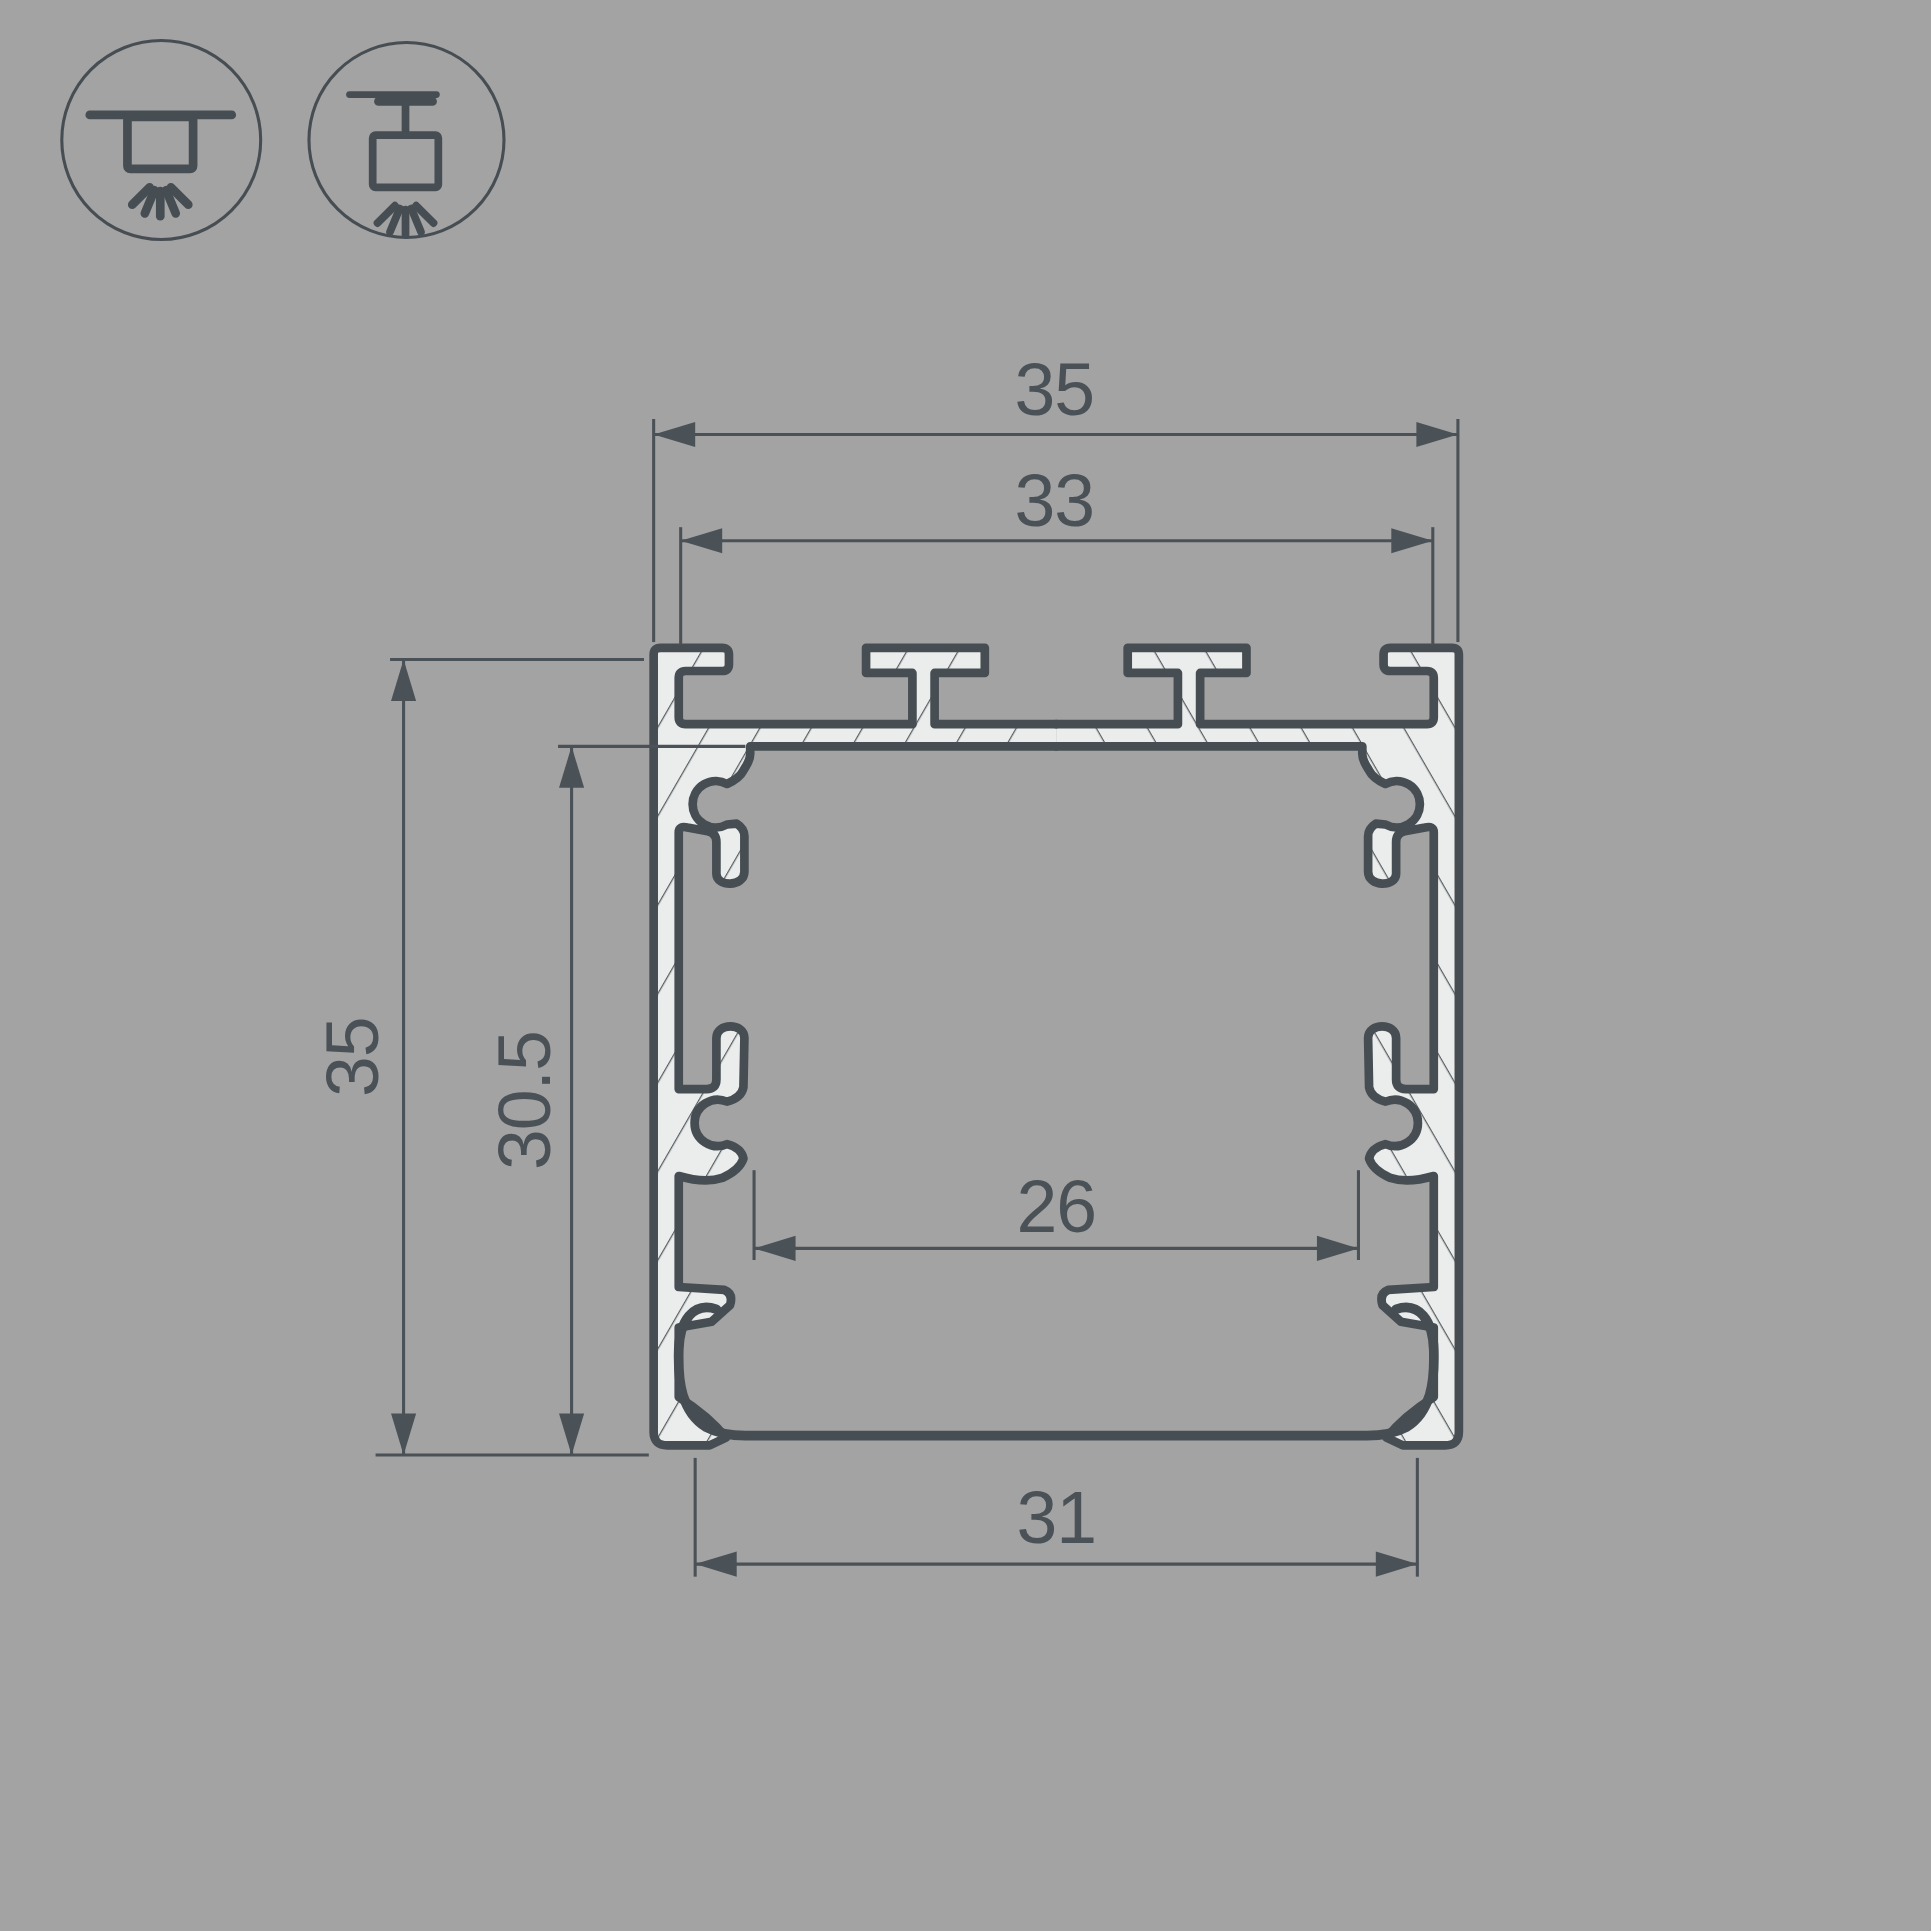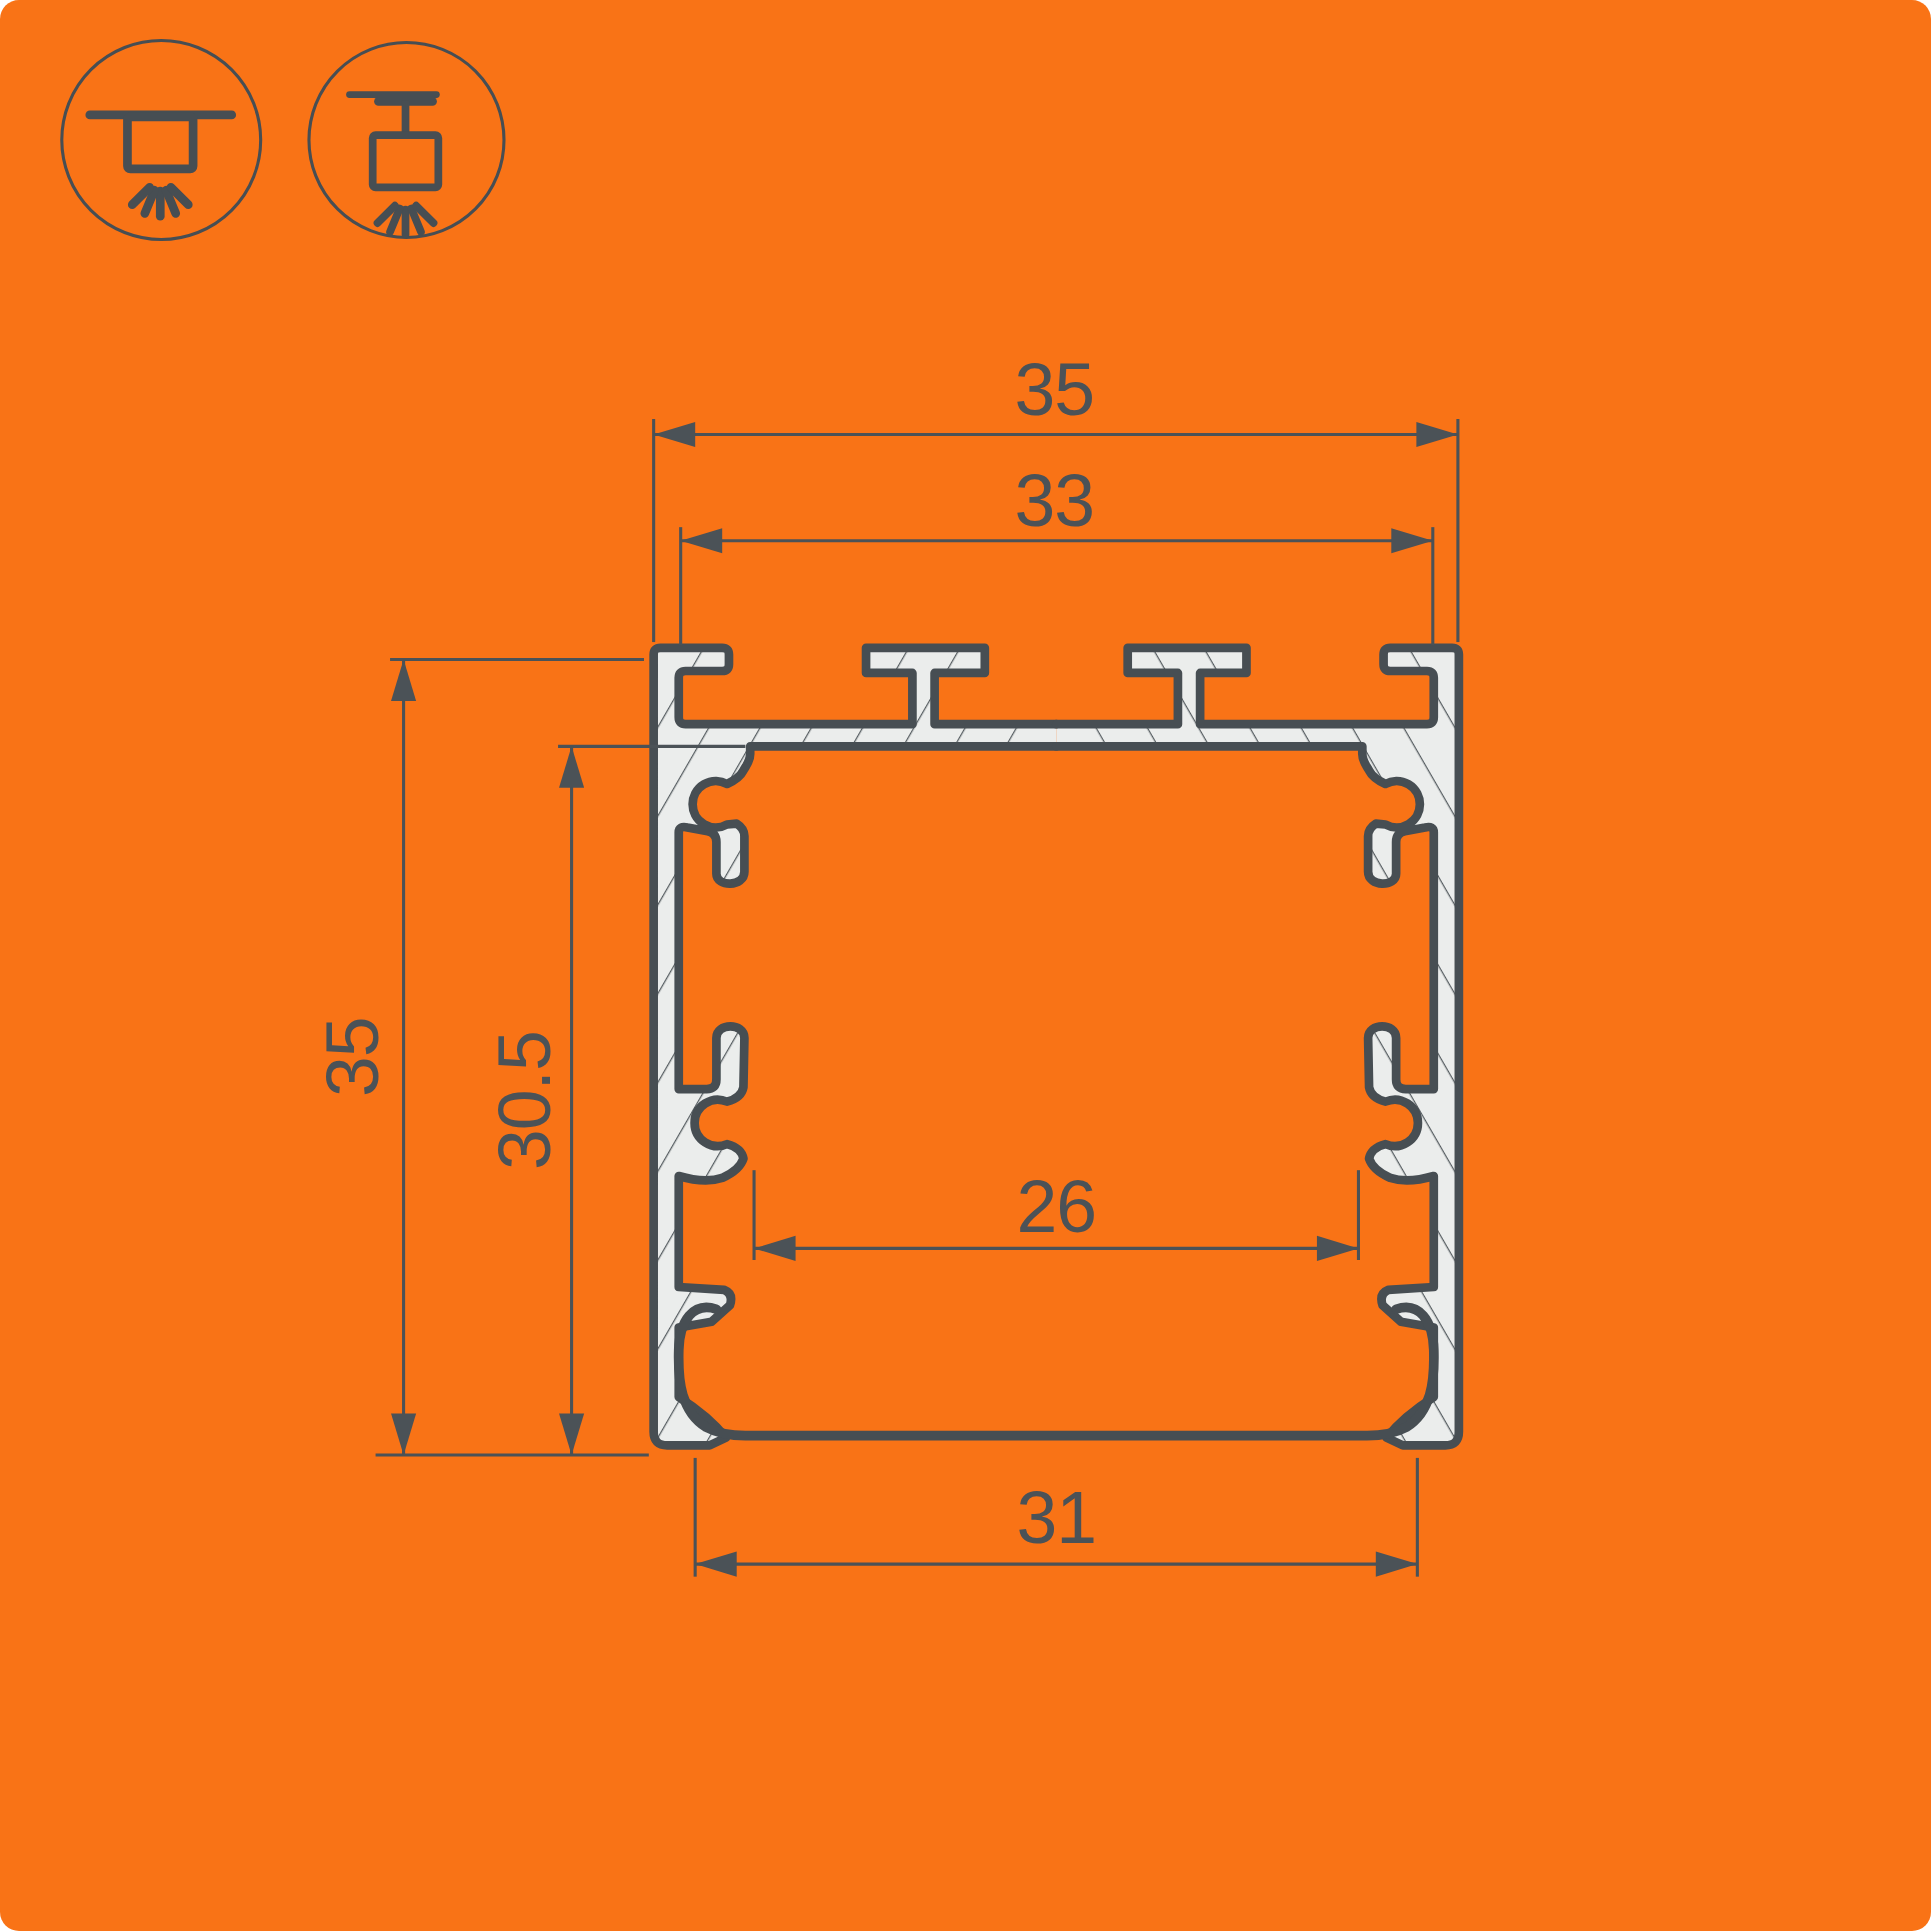--- a/index.html
+++ b/index.html
@@ -1,17 +1,17 @@
 <!DOCTYPE html>
 <html><head>
 <meta charset="utf-8">
 <style>
   html,body{margin:0;padding:0;background:#ffffff;}
-  .stage{width:1931px;height:1931px;position:relative;background:#f97316;
-         font-family:"Liberation Sans", sans-serif;border-radius:19px;}
+  .stage{width:1931px;height:1931px;position:relative;background:#a3a3a3;
+         font-family:"Liberation Sans", sans-serif;}
   svg{display:block;}
   text{font-family:"Liberation Sans", sans-serif;font-size:76px;letter-spacing:-1px;fill:#4B5257;}
 </style>
 </head>
 <body>
 
 <div class="stage">
 <svg width="1931" height="1931" viewBox="0 0 2000 2000">
 
   <defs>

